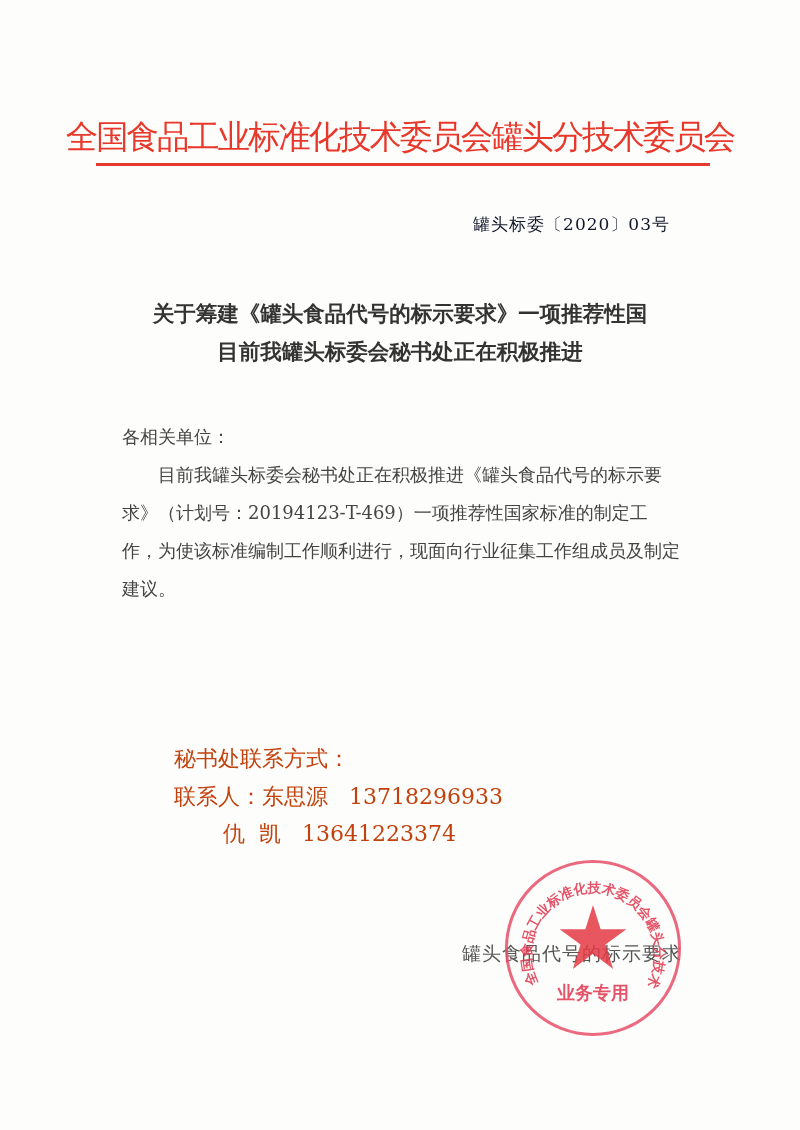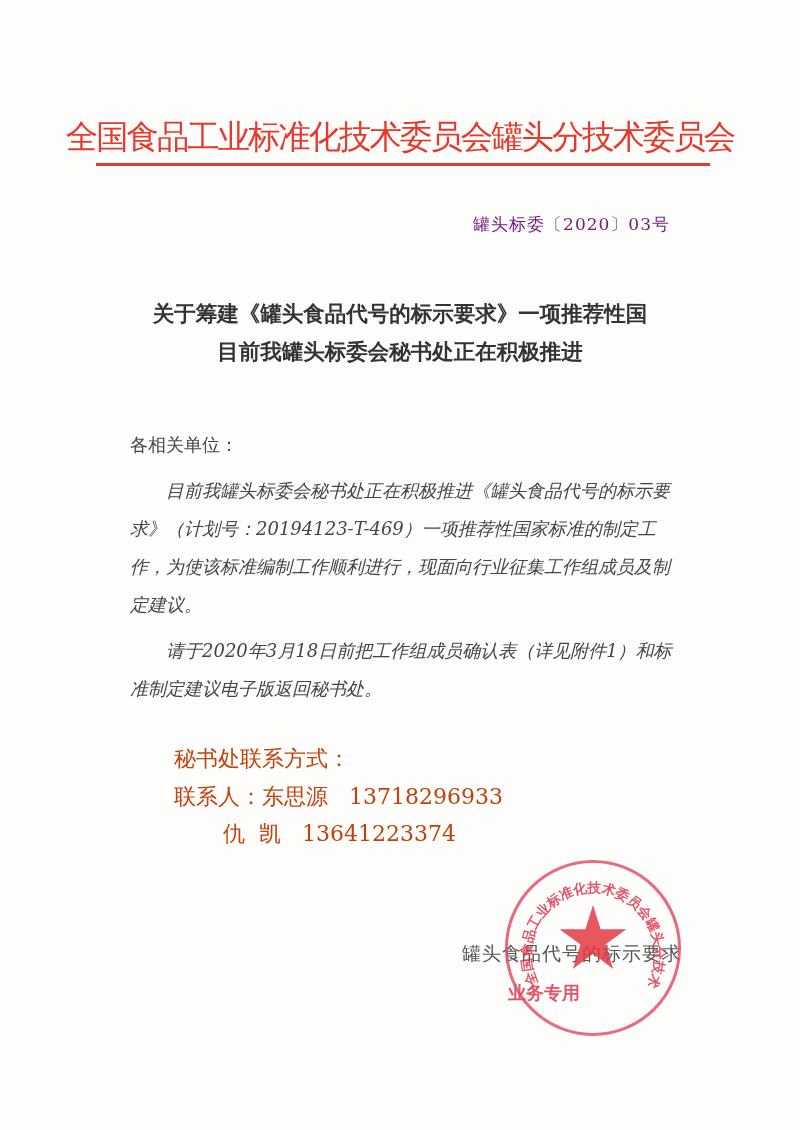--- a/index.html
+++ b/index.html
@@ -2,54 +2,53 @@
 <html><head>
 <meta charset="utf-8">
 <style>
   html, body { margin:0; padding:0; }
   body { width:800px; height:1130px; background:#fdfdfb; position:relative; overflow:hidden;
          font-family:"DejaVu Serif", "Liberation Serif", serif; color:#3a3a3a; }
   .header-title { position:absolute; left:0; width:800px; top:115px; text-align:center;
          font-family:"DejaVu Sans", sans-serif; font-size:33px; letter-spacing:-2px;
          color:#e8382b; transform:scaleX(0.98); }
   .header-rule { position:absolute; left:96px; top:163px; width:614px; height:3px; background:#e53a2e; }
-  .doc-number { position:absolute; right:130px; top:213px; font-size:17px; color:#701a75; letter-spacing:1px; }
+  .doc-number { position:absolute; right:130px; top:213px; font-size:17px; color:#0f172a; letter-spacing:1px; }
   .doc-title { position:absolute; left:0; width:800px; top:295px; text-align:center;
          font-family:"DejaVu Sans", sans-serif; font-weight:bold; font-size:21.5px; line-height:38px; color:#333; }
   .body { position:absolute; left:122px; top:418px; width:560px; font-size:18px; line-height:38px; color:#444; }
-  .body p { margin:8px; }
-  .indent { text-indent:2em;font-style:italic; }
+  .body p { margin:0; }
+  .indent { text-indent:2em; }
   .salutation { margin-bottom:0; }
   .contact { position:absolute; left:174px; top:740px; font-size:22px; line-height:37.5px; color:#c2410c; }
   .contact .row { white-space:pre; }
   .date { position:absolute; left:462px; top:941px; font-size:19px; color:#555; letter-spacing:1px; z-index:1; }
   .seal { position:absolute; left:505px; top:860px; width:170px; height:170px; border:3px solid #e8506a;
           border-radius:50%; opacity:0.85; z-index:2; }
   .seal-star { position:absolute; left:50px; top:42px; width:70px; height:66px; }
   .seal-ring-text { position:absolute; left:0; top:0; width:170px; height:170px; }
-  .seal-bottom { position:absolute; left:0; width:170px; top:118px; text-align:left;
+  .seal-bottom { position:absolute; left:0; width:170px; top:118px; text-align:center;
           font-family:Liberation Mono, monospace; font-weight:bold; font-size:18px; color:#e0364f; }
 </style>
 </head>
 <body>
 
 <div class="header-title">全国食品工业标准化技术委员会罐头分技术委员会</div>
 <div class="header-rule"></div>
 
 <div class="doc-number">罐头标委〔2020〕03号</div>
 
 <div class="doc-title">
   <div>关于筹建《罐头食品代号的标示要求》一项推荐性国</div>
   <div>目前我罐头标委会秘书处正在积极推进</div>
 </div>
 
 <div class="body">
   <p class="salutation">各相关单位：</p>
   <p class="indent">目前我罐头标委会秘书处正在积极推进《罐头食品代号的标示要求》（计划号：20194123-T-469）一项推荐性国家标准的制定工作，为使该标准编制工作顺利进行，现面向行业征集工作组成员及制定建议。</p>
-  <p class="indent">请于2020年3月18日前把工作组成员确认表（详见附件1）和标准制定建议电子版返回秘书处。</p>
 </div>
 
 <div class="contact">
   <div class="row">秘书处联系方式：</div>
   <div class="row">联系人：东思源   13718296933</div>
   <div class="row">       仇  凯   13641223374</div>
 </div>
 
 <div class="date">罐头食品代号的标示要求</div>
 

